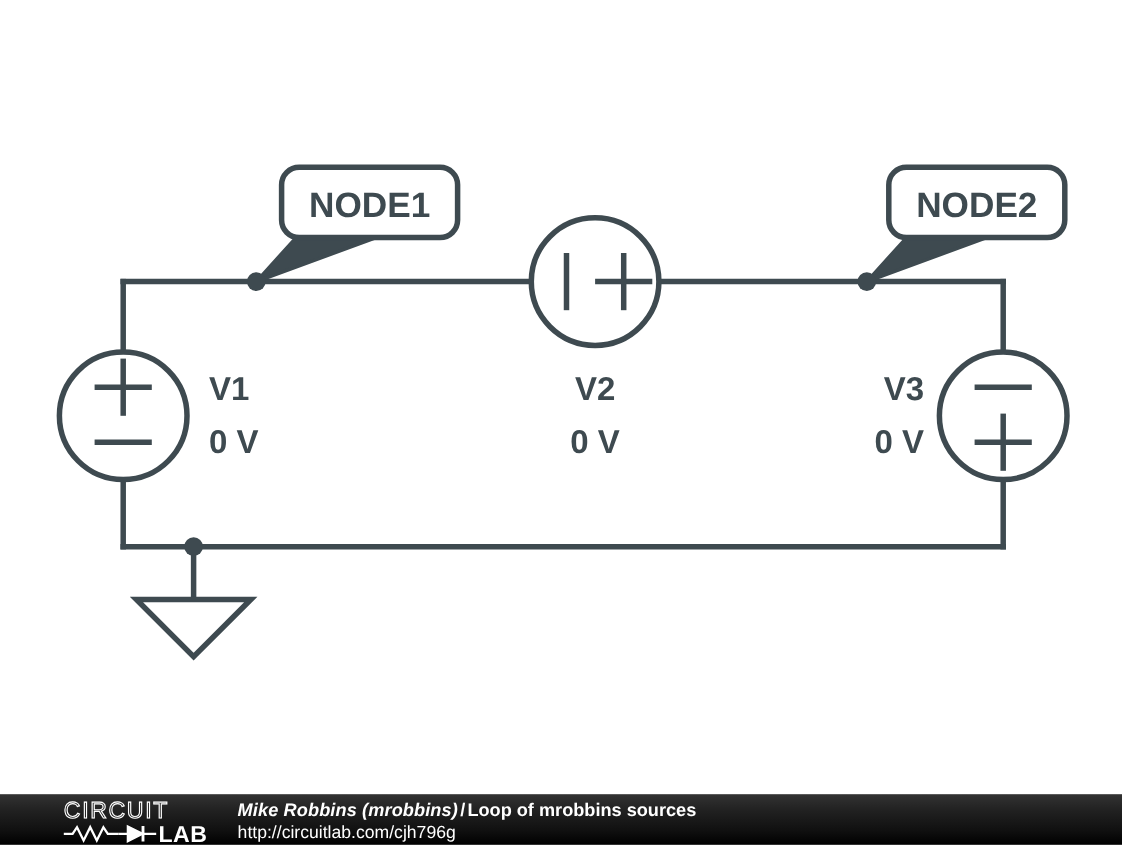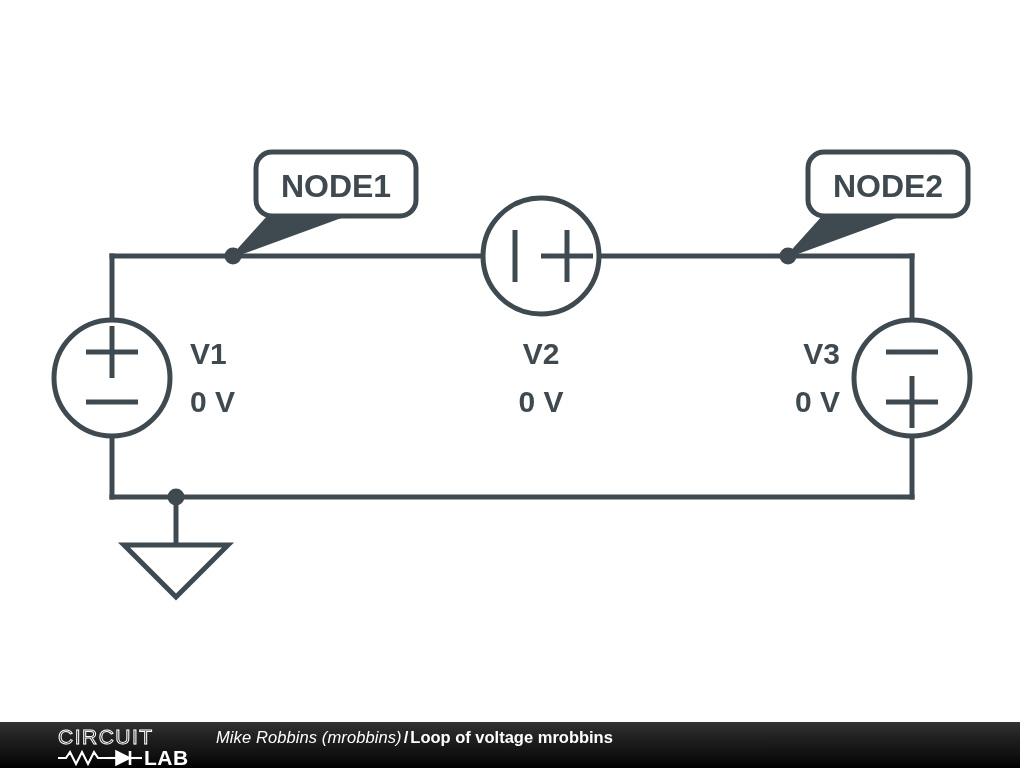--- a/index.html
+++ b/index.html
@@ -61,21 +61,21 @@
   }
 
   .footer-line1 {
     font-size: 16.5px;
     line-height: 22px;
     white-space: nowrap;
     padding-top: 2px;
   }
   .footer-author {
     font-style: italic;
-    font-weight: normal;
+    font-weight: bold;
     letter-spacing: 0.1px;
   }
   .footer-sep {
     font-weight: bold;
     padding: 0 2px;
   }
   .footer-title {
     font-weight: bold;
   }
   .footer-line2 {
@@ -192,17 +192,18 @@
     <g>
       <path d="M60 26 L 60 40 L 74 33 Z" fill="#ffffff" stroke="#ffffff" stroke-width="1.6"></path>
       <path d="M74 26 L 74 40" stroke="#ffffff" stroke-width="2.6"></path>
       <path d="M74 33 L 86 33" stroke="#ffffff" stroke-width="2.1"></path>
     </g>
     <text x="88" y="40" fill="#ffffff" font-family="Liberation Sans, sans-serif" font-size="21" font-weight="bold" letter-spacing="0.5">LAB</text>
   </svg>
 
   <div id="footer-text-block">
     <div class="footer-line1">
-      <span class="footer-author">Mike Robbins (mrobbins)</span><span class="footer-sep">/</span><span class="footer-title">Loop of voltage mrobbins</span>
+      <span class="footer-author">Mike Robbins (mrobbins)</span><span class="footer-sep">/</span><span class="footer-title">Loop of mrobbins sources</span>
     </div>
+    <div class="footer-line2">http://circuitlab.com/cjh796g</div>
   </div>
 
 </div>
 
 </body></html>

